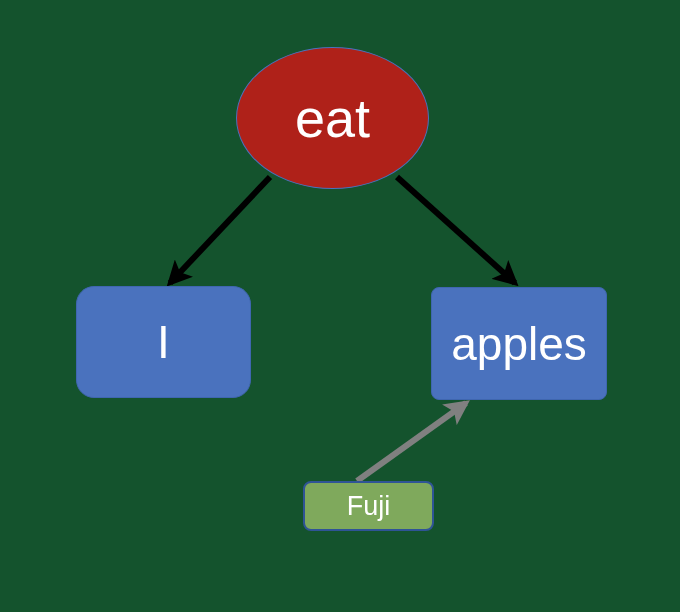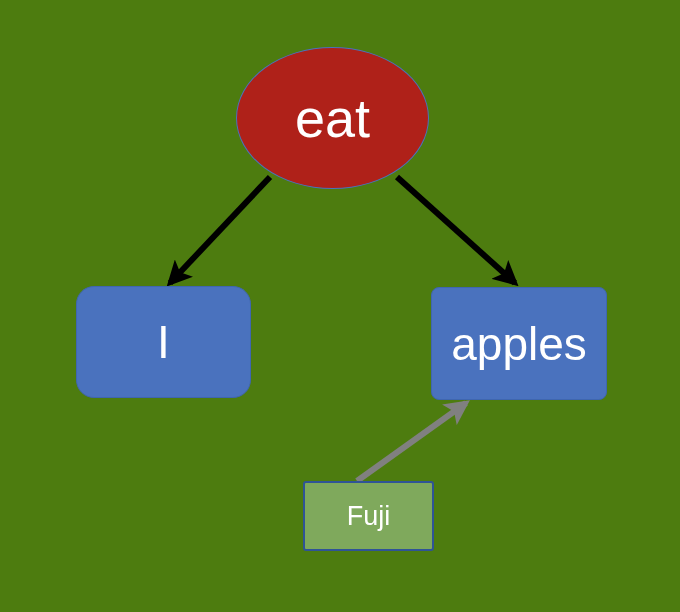--- a/index.html
+++ b/index.html
@@ -7,21 +7,21 @@
     padding: 0;
     background: #ffffff;
   }
   body {
     font-family: "Liberation Sans", sans-serif;
   }
   #canvas {
     position: relative;
     width: 680px;
     height: 612px;
-    background: #4d7c0f;
+    background: #14532d;
     overflow: hidden;
   }
   #edges {
     position: absolute;
     left: 0;
     top: 0;
     width: 680px;
     height: 612px;
   }
   .node {
@@ -65,24 +65,24 @@
     background: #4A72BE;
     border: 1.5px solid #3F66AF;
     border-radius: 8px;
     font-size: 46px;
   }
   
   #node-fuji {
     left: 303px;
     top: 481px;
     width: 131px;
-    height: 70px;
+    height: 50px;
     background: #7FA95C;
     border: 2.5px solid #2F5496;
-    border-radius: 3px;
+    border-radius: 8px;
     font-size: 27px;
   }
   .node-label {
     pointer-events: none;
   }
 </style>
 </head>
 <body>
 
 <div id="canvas">

